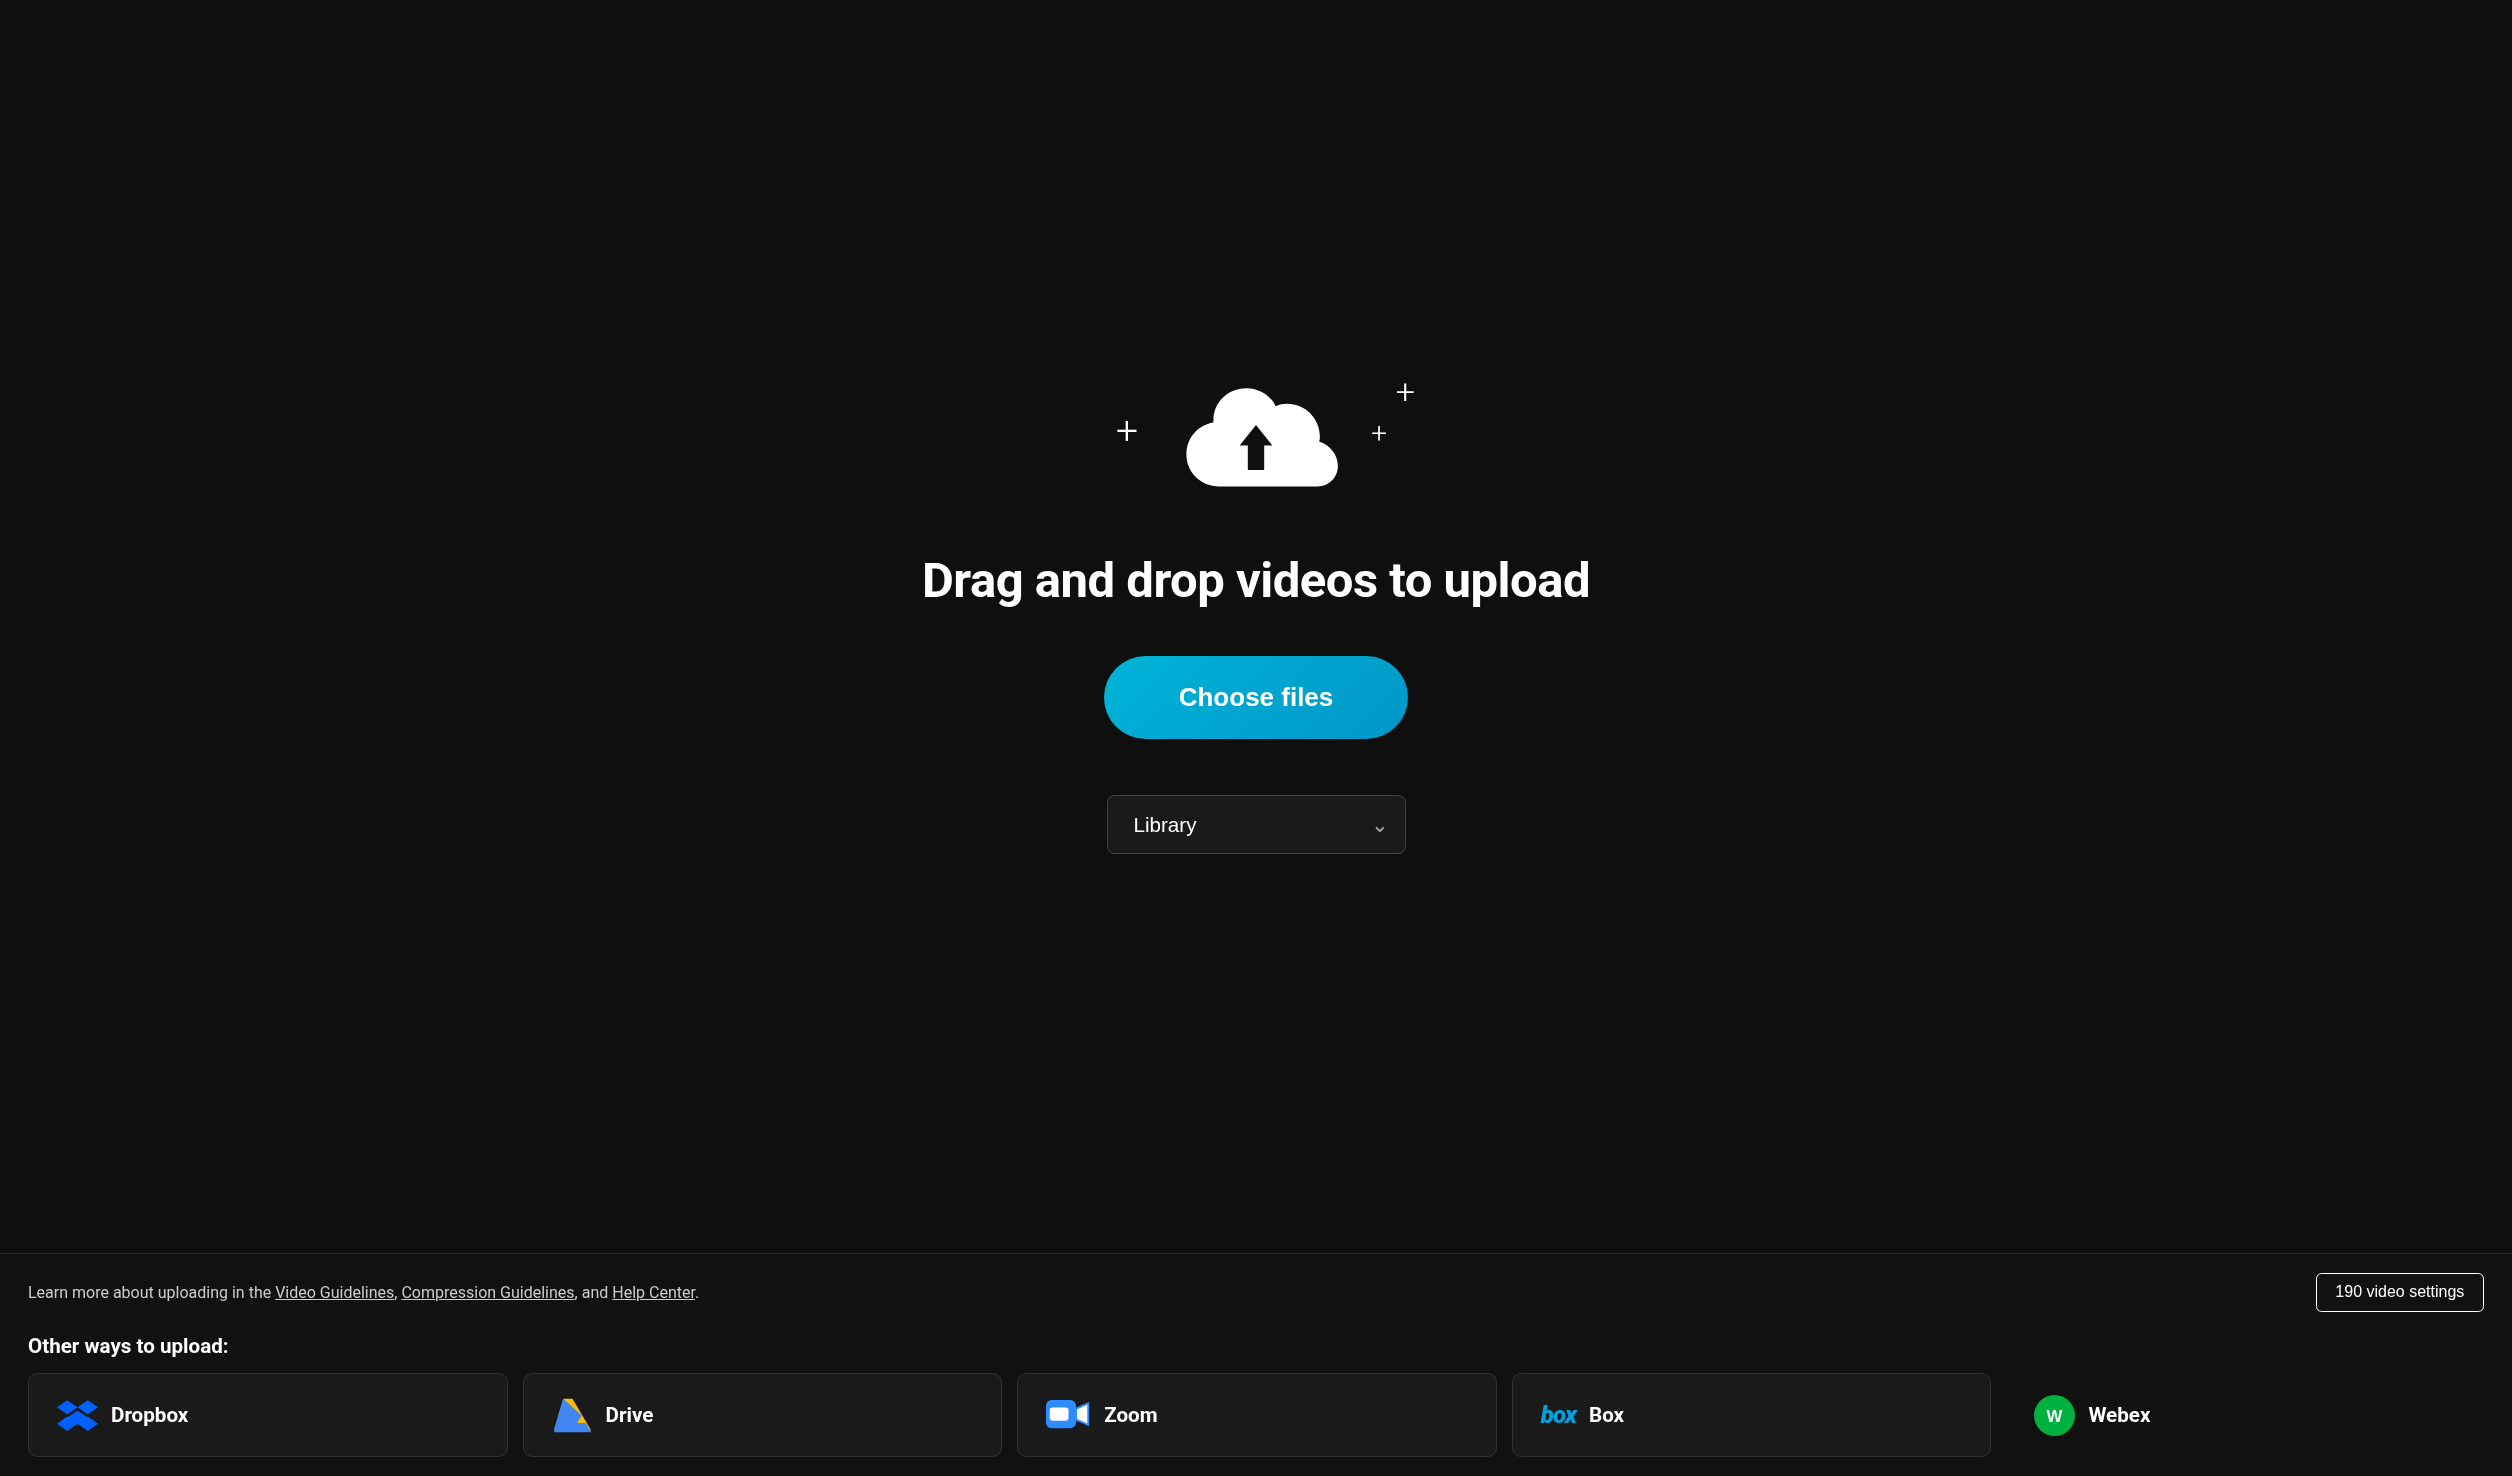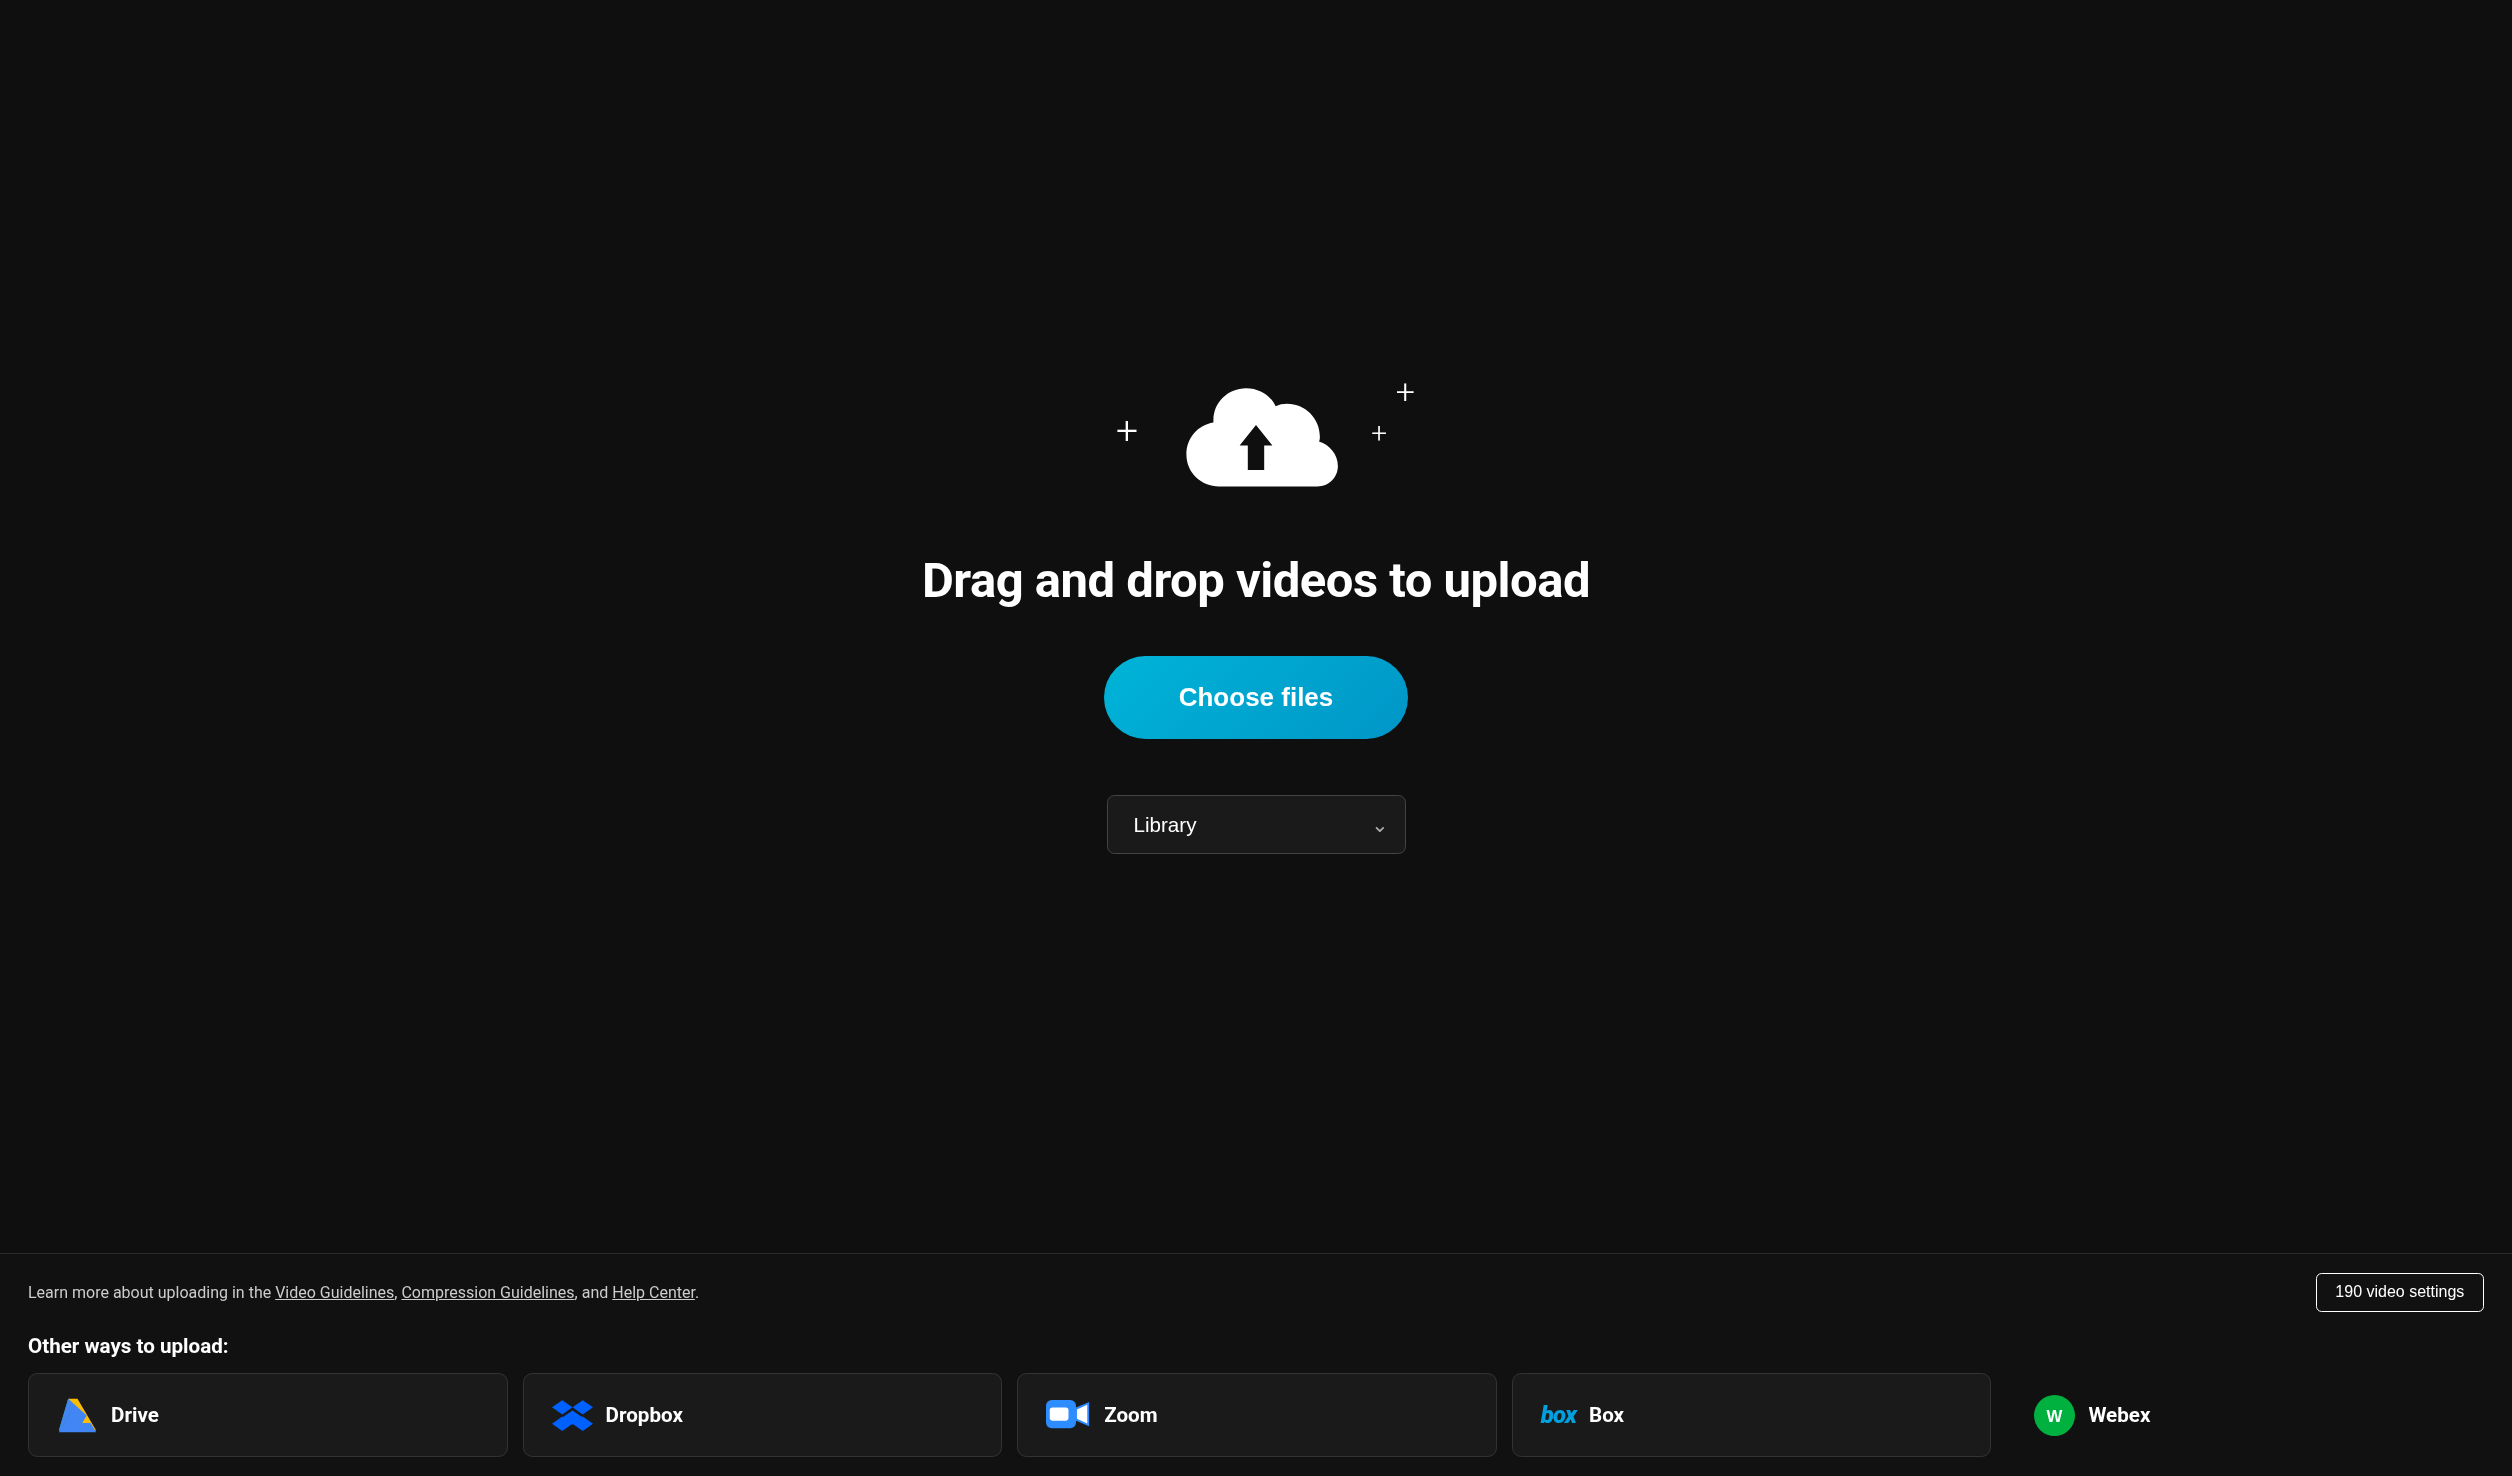--- a/index.html
+++ b/index.html
@@ -255,47 +255,47 @@
       <a href="#">Help Center</a>.
     </p>
     <button class="settings-btn">190 video settings</button>
   </div>
 
   <div class="other-ways-label">Other ways to upload:</div>
 
   <div class="other-ways-grid">
 
     <div class="other-way-item">
-      <svg class="drive-icon" viewBox="0 0 44 44" xmlns="http://www.w3.org/2000/svg">
-        <polygon points="22,4 42,38 32,38 12,4" fill="#FBBC04"></polygon>
-        <polygon points="2,38 12,38 22,20 12,4" fill="#34A853"></polygon>
-        <polygon points="2,38 22,38 32,22 12,4" fill="#4285F4"></polygon>
-        <polygon points="2,38 42,38 32,22 12,22" fill="#34A853" opacity="0"></polygon>
-
-        <g>
-          <polygon points="22,5 8,30 2,40" fill="#0F9D58"></polygon>
-          <polygon points="22,5 36,30 42,40" fill="#FBBC05"></polygon>
-          <polygon points="2,40 42,40 36,30 8,30" fill="#4285F4"></polygon>
-        </g>
-      </svg>
-      <span class="other-way-name">Drive</span>
-    </div>
-
-    <div class="other-way-item">
       <svg class="dropbox-icon" viewBox="0 0 40 40" fill="none" xmlns="http://www.w3.org/2000/svg">
         <polygon points="10,5 20,12 10,19 0,12" fill="#0061FF"></polygon>
         <polygon points="30,5 40,12 30,19 20,12" fill="#0061FF"></polygon>
         <polygon points="10,21 20,28 10,35 0,28" fill="#0061FF"></polygon>
         <polygon points="30,21 40,28 30,35 20,28" fill="#0061FF"></polygon>
         <polygon points="20,29 30,22 20,15 10,22" fill="#0061FF"></polygon>
       </svg>
       <span class="other-way-name">Dropbox</span>
     </div>
 
     <div class="other-way-item">
+      <svg class="drive-icon" viewBox="0 0 44 44" xmlns="http://www.w3.org/2000/svg">
+        <polygon points="22,4 42,38 32,38 12,4" fill="#FBBC04"></polygon>
+        <polygon points="2,38 12,38 22,20 12,4" fill="#34A853"></polygon>
+        <polygon points="2,38 22,38 32,22 12,4" fill="#4285F4"></polygon>
+        <polygon points="2,38 42,38 32,22 12,22" fill="#34A853" opacity="0"></polygon>
+
+        <g>
+          <polygon points="22,5 8,30 2,40" fill="#0F9D58"></polygon>
+          <polygon points="22,5 36,30 42,40" fill="#FBBC05"></polygon>
+          <polygon points="2,40 42,40 36,30 8,30" fill="#4285F4"></polygon>
+        </g>
+      </svg>
+      <span class="other-way-name">Drive</span>
+    </div>
+
+    <div class="other-way-item">
       <svg width="45" height="30" viewBox="0 0 48 32" xmlns="http://www.w3.org/2000/svg">
         <rect width="32" height="30" rx="6" fill="#2D8CFF"></rect>
         <rect x="4" y="8" width="20" height="14" rx="3" fill="white"></rect>
         <polygon points="32,8 46,2 46,28 32,22" fill="#2D8CFF"></polygon>
         <polygon points="33,10 44,5 44,25 33,20" fill="white"></polygon>
       </svg>
       <span class="other-way-name">Zoom</span>
     </div>
 
     <div class="other-way-item">

